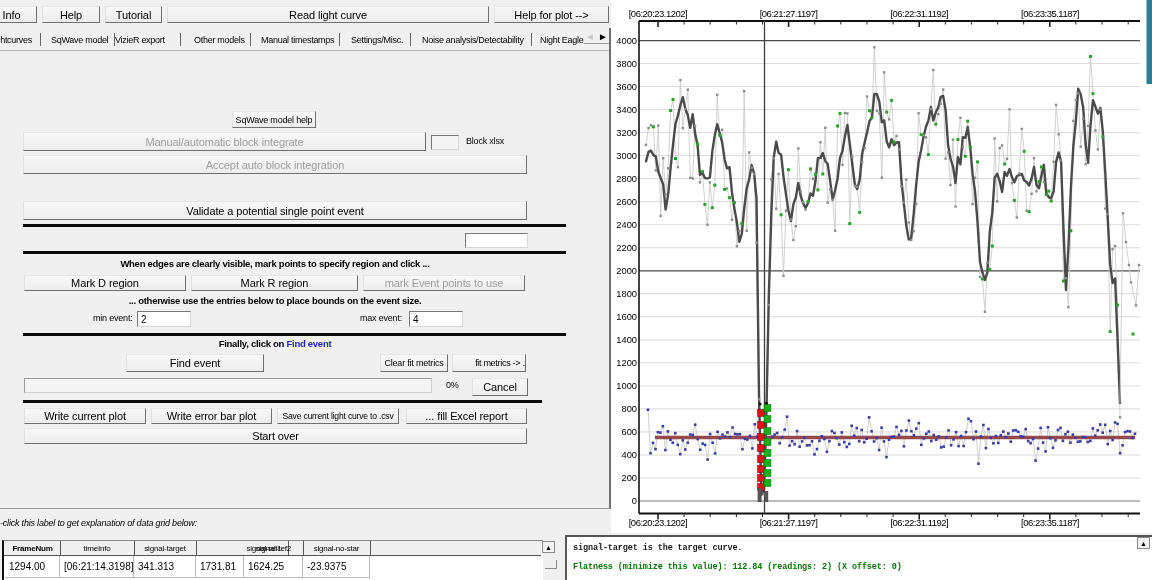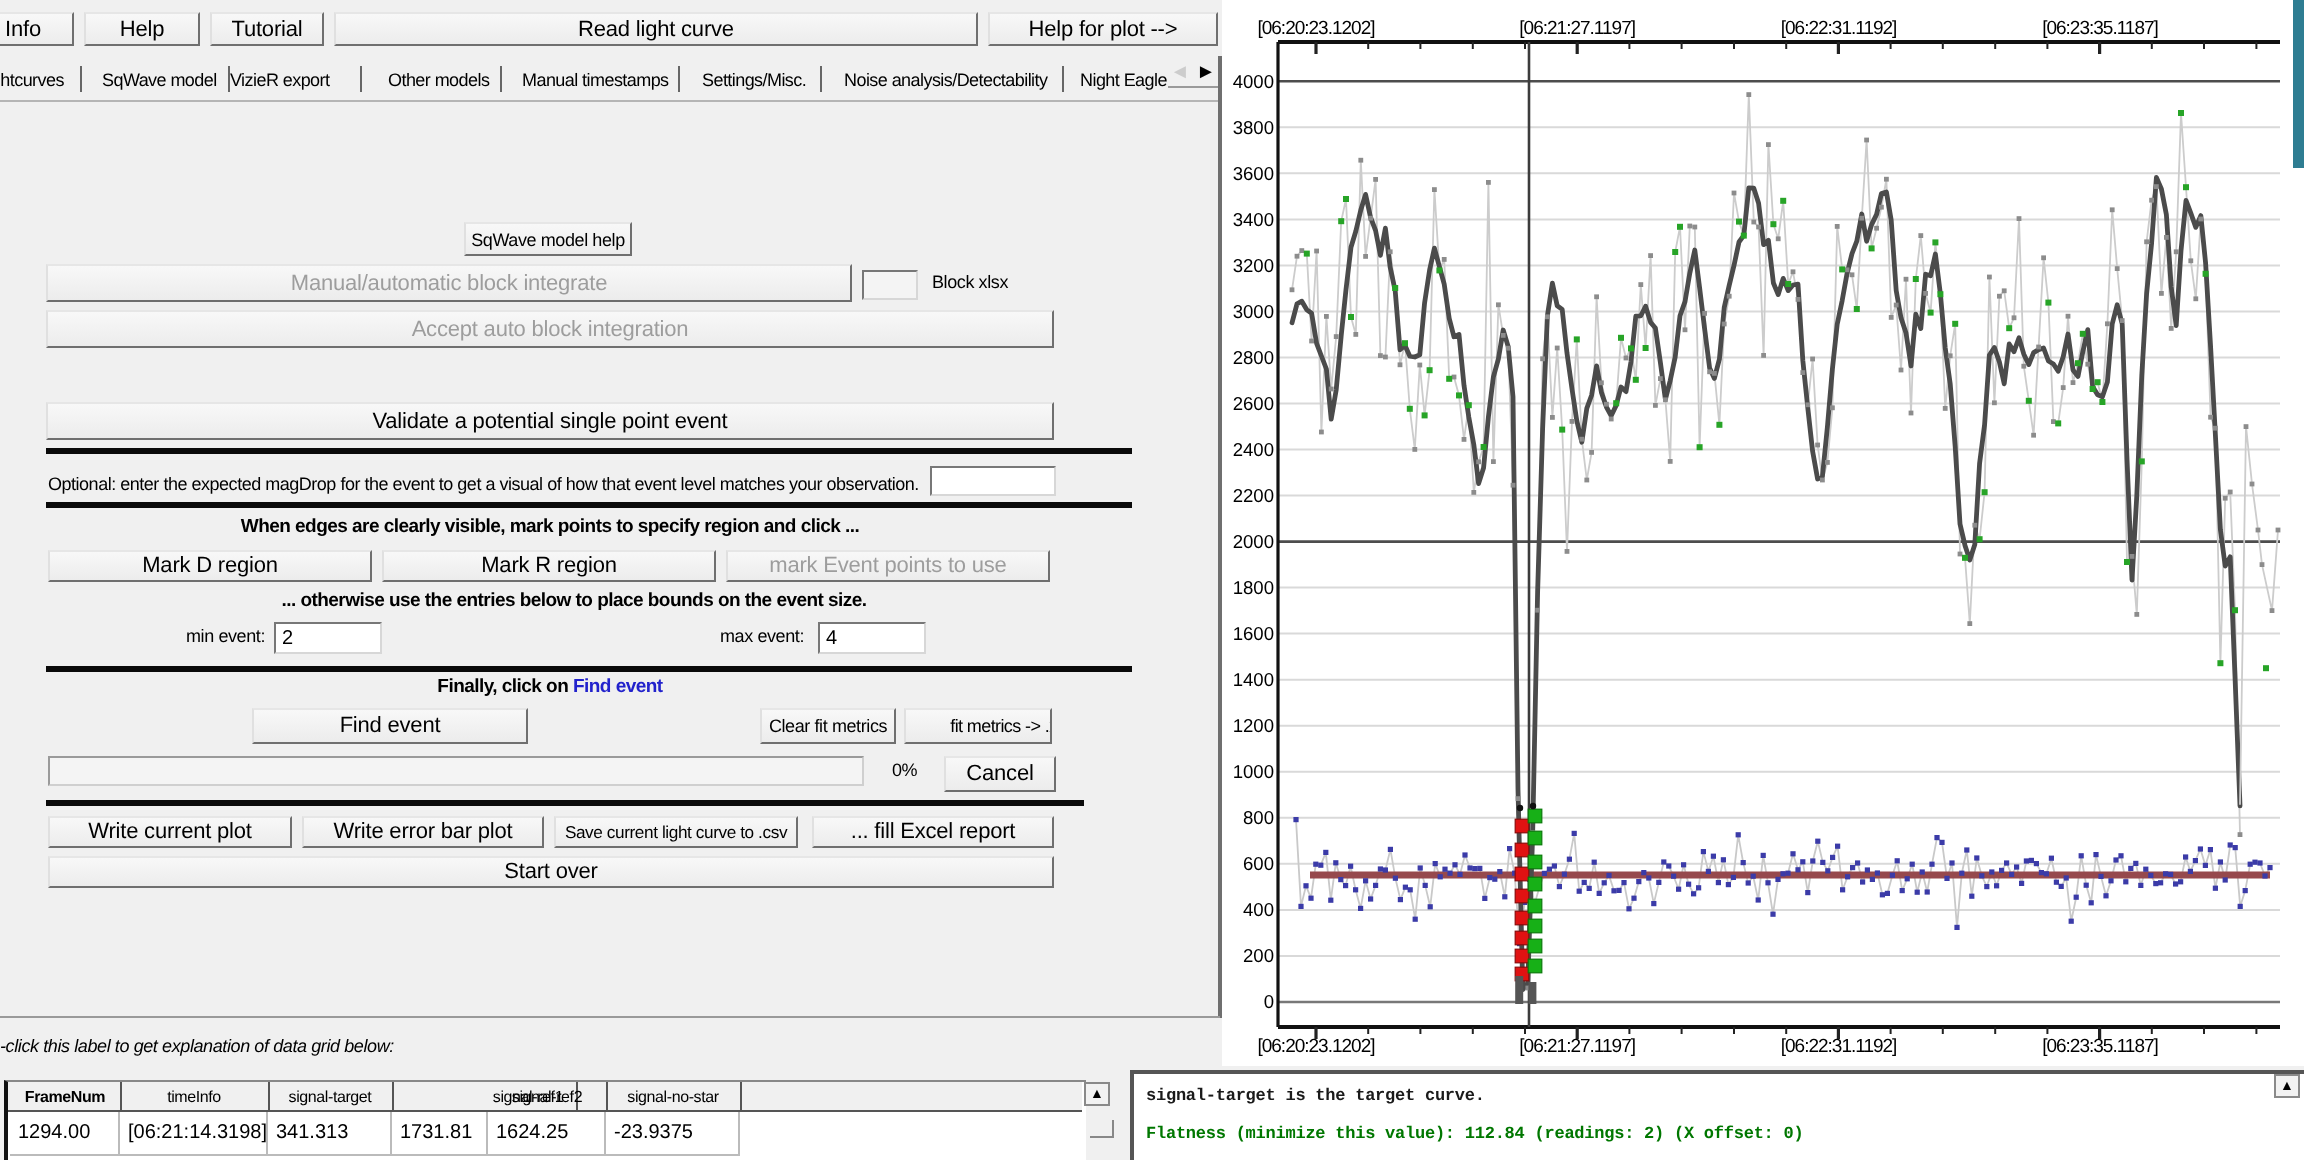--- a/index.html
+++ b/index.html
@@ -53,28 +53,27 @@
 <div style="position:absolute;left:0;top:508px;width:610px;height:1px;background:#9a9a9a;"></div>
 <div class="btn" style="left:232px;top:111px;width:84px;height:17px;font-size:11px;">
       <span style="font-size:9px;letter-spacing:-0.2px;">SqWave model help</span>
     </div>
 <div class="btn dis" style="left:23px;top:132px;width:403px;height:19px;font-size:11px;">Manual/automatic block integrate</div>
 <div class="inp" style="left:431px;top:135px;width:28px;height:15px;background:#f4f4f4;"></div>
 <div class="lb" style="left:466px;top:136px;">Block xlsx</div>
 <div class="btn dis" style="left:23px;top:155px;width:504px;height:19px;font-size:11px;">Accept auto block integration</div>
 <div class="btn" style="left:23px;top:201px;width:504px;height:19px;font-size:11px;">Validate a potential single point event</div>
 <div class="sep" style="left:23px;top:224px;width:543px;"></div>
-<div class="lb" style="left:24px;top:237px;letter-spacing:-0.24px;">Optional: enter the expected magDrop for the event to get a visual of how that event level matches your observation.</div>
 <div class="inp" style="left:465px;top:233px;width:63px;height:15px;"></div>
 <div class="sep" style="left:23px;top:251px;width:543px;"></div>
 <div class="bl" style="left:0;top:258px;width:550px;">When edges are clearly visible, mark points to specify region and click ...</div>
 <div class="btn" style="left:24px;top:275px;width:162px;height:16px;font-size:11px;">Mark D region</div>
 <div class="btn" style="left:191px;top:275px;width:167px;height:16px;font-size:11px;">Mark R region</div>
 <div class="btn dis" style="left:363px;top:275px;width:162px;height:16px;font-size:11px;">mark Event points to use</div>
-<div class="bl" style="left:12px;top:295px;width:550px;">... otherwise use the entries below to place bounds on the event size.</div>
+<div class="bl" style="left:0;top:295px;width:550px;">... otherwise use the entries below to place bounds on the event size.</div>
 <div class="lb" style="left:93px;top:313px;">min event:</div>
 <div class="inp" style="left:137px;top:311px;width:54px;height:16px;">2</div>
 <div class="lb" style="left:360px;top:313px;">max event:</div>
 <div class="inp" style="left:409px;top:311px;width:54px;height:16px;">4</div>
 <div class="sep" style="left:23px;top:333px;width:543px;"></div>
 <div class="bl" style="left:0;top:338px;width:550px;">Finally, click on <span style="color:#2222cc;">Find event</span></div>
 <div class="btn" style="left:126px;top:354px;width:138px;height:18px;font-size:11px;">Find event</div>
 <div class="btn" style="left:380px;top:354px;width:68px;height:18px;font-size:11px;">
       <span style="font-size:9px;letter-spacing:-0.2px;">Clear fit metrics</span>
     </div>

